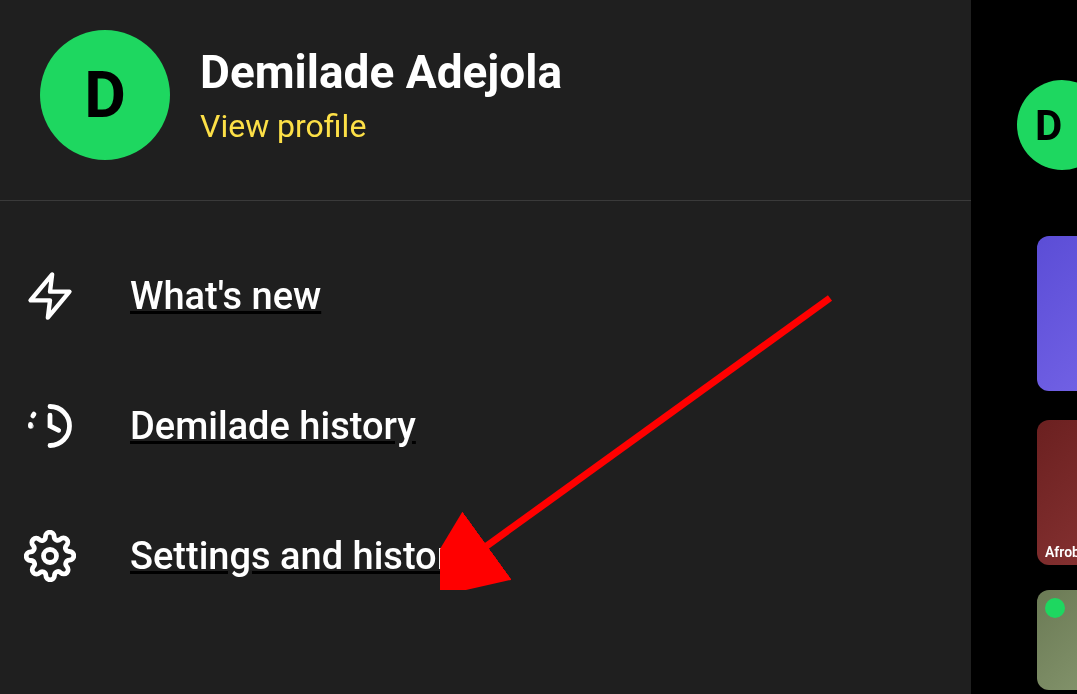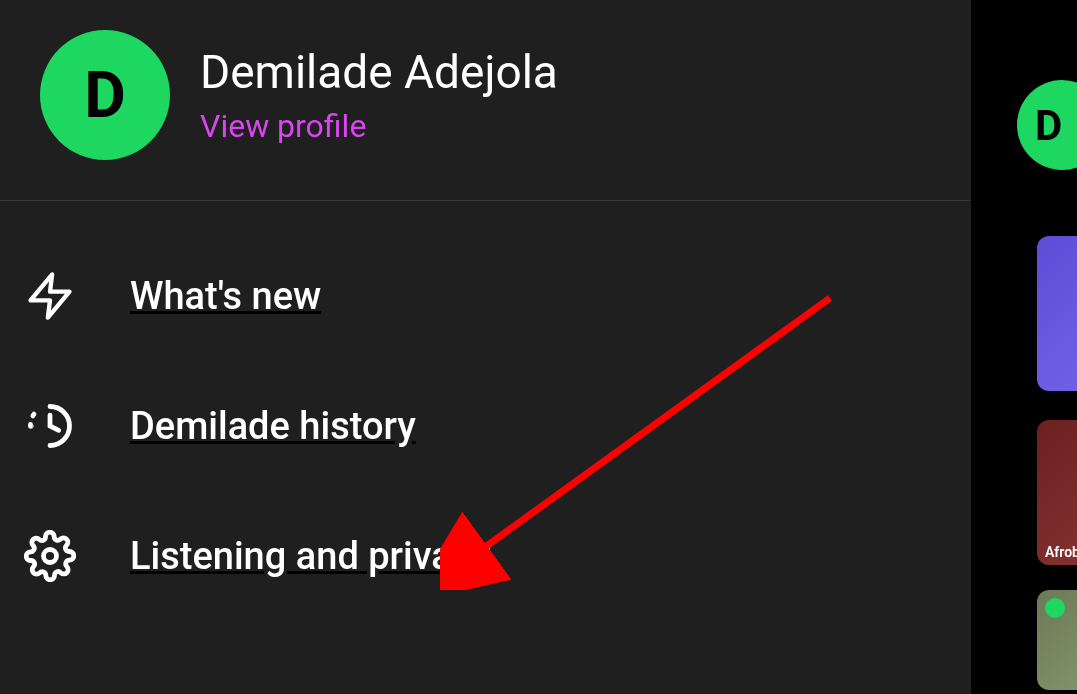--- a/index.html
+++ b/index.html
@@ -43,27 +43,27 @@
       font-weight: 700;
       color: #000;
     }
     .profile-text {
       display: flex;
       flex-direction: column;
       gap: 8px;
     }
     .profile-name {
       font-size: 46px;
-      font-weight: 400;
+      font-weight: 700;
       color: #fff;
     }
     .profile-link {
       font-size: 32px;
       font-weight: 400;
-      color: #d946ef;
+      color: #fde047;
     }
     .menu {
       padding: 30px 0;
     }
     .menu-item {
       display: flex;
       align-items: center;
       padding: 35px 20px;
       gap: 50px;
       cursor: pointer;
@@ -213,21 +213,21 @@
       <div class="menu-label">Demilade history</div>
     </div>
 
     <div class="menu-item">
       <div class="menu-icon">
         <svg viewBox="0 0 24 24" fill="none" stroke="#fff" stroke-width="2.2" stroke-linejoin="round" stroke-linecap="round">
           <circle cx="12" cy="12" r="3"></circle>
           <path d="M19.4 15a1.65 1.65 0 0 0 .33 1.82l.06.06a2 2 0 1 1-2.83 2.83l-.06-.06a1.65 1.65 0 0 0-1.82-.33 1.65 1.65 0 0 0-1 1.51V21a2 2 0 0 1-4 0v-.09a1.65 1.65 0 0 0-1-1.51 1.65 1.65 0 0 0-1.82.33l-.06.06a2 2 0 1 1-2.83-2.83l.06-.06a1.65 1.65 0 0 0 .33-1.82 1.65 1.65 0 0 0-1.51-1H3a2 2 0 0 1 0-4h.09a1.65 1.65 0 0 0 1.51-1 1.65 1.65 0 0 0-.33-1.82l-.06-.06a2 2 0 1 1 2.83-2.83l.06.06a1.65 1.65 0 0 0 1.82.33h0a1.65 1.65 0 0 0 1-1.51V3a2 2 0 0 1 4 0v.09a1.65 1.65 0 0 0 1 1.51h0a1.65 1.65 0 0 0 1.82-.33l.06-.06a2 2 0 1 1 2.83 2.83l-.06.06a1.65 1.65 0 0 0-.33 1.82v0a1.65 1.65 0 0 0 1.51 1H21a2 2 0 0 1 0 4h-.09a1.65 1.65 0 0 0-1.51 1z"></path>
         </svg>
       </div>
-      <div class="menu-label">Listening and privacy</div>
+      <div class="menu-label">Settings and history</div>
     </div>
 
   </div>
 </div>
 
 <div class="side-strip">
   <div class="mini-avatar">
     <span class="mini-avatar-letter">D</span>
   </div>
   <div class="album-tile tile1"></div>

